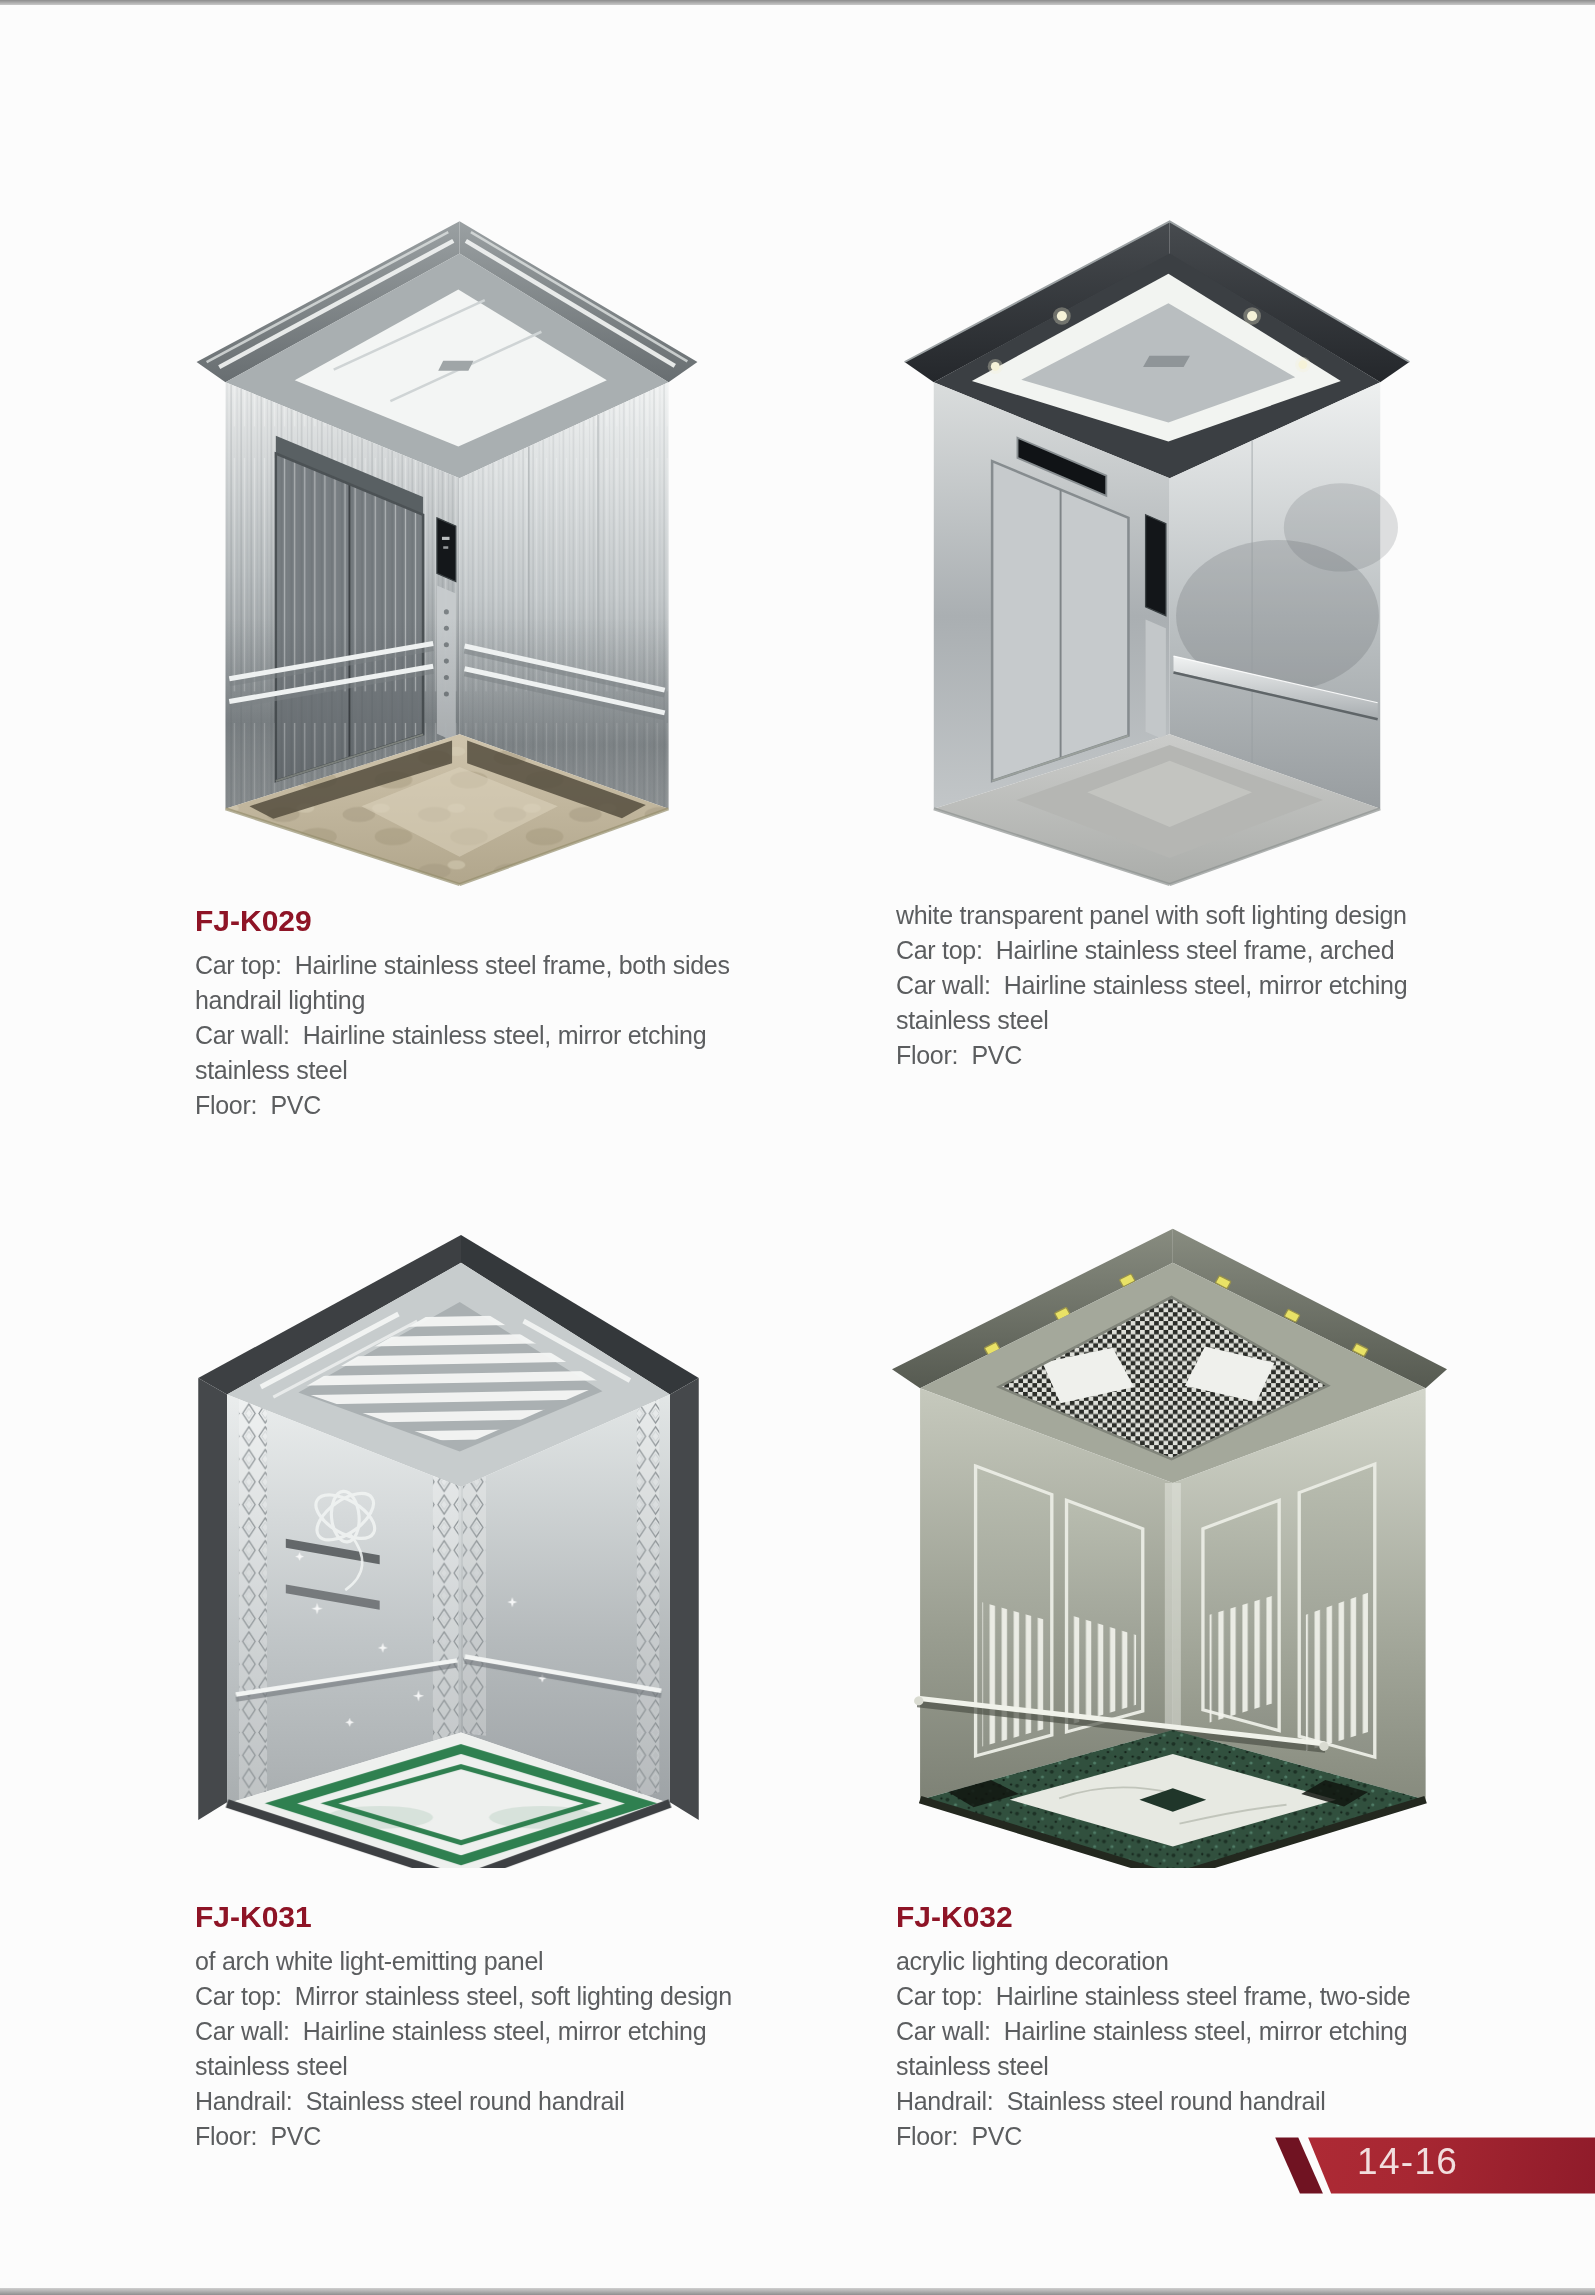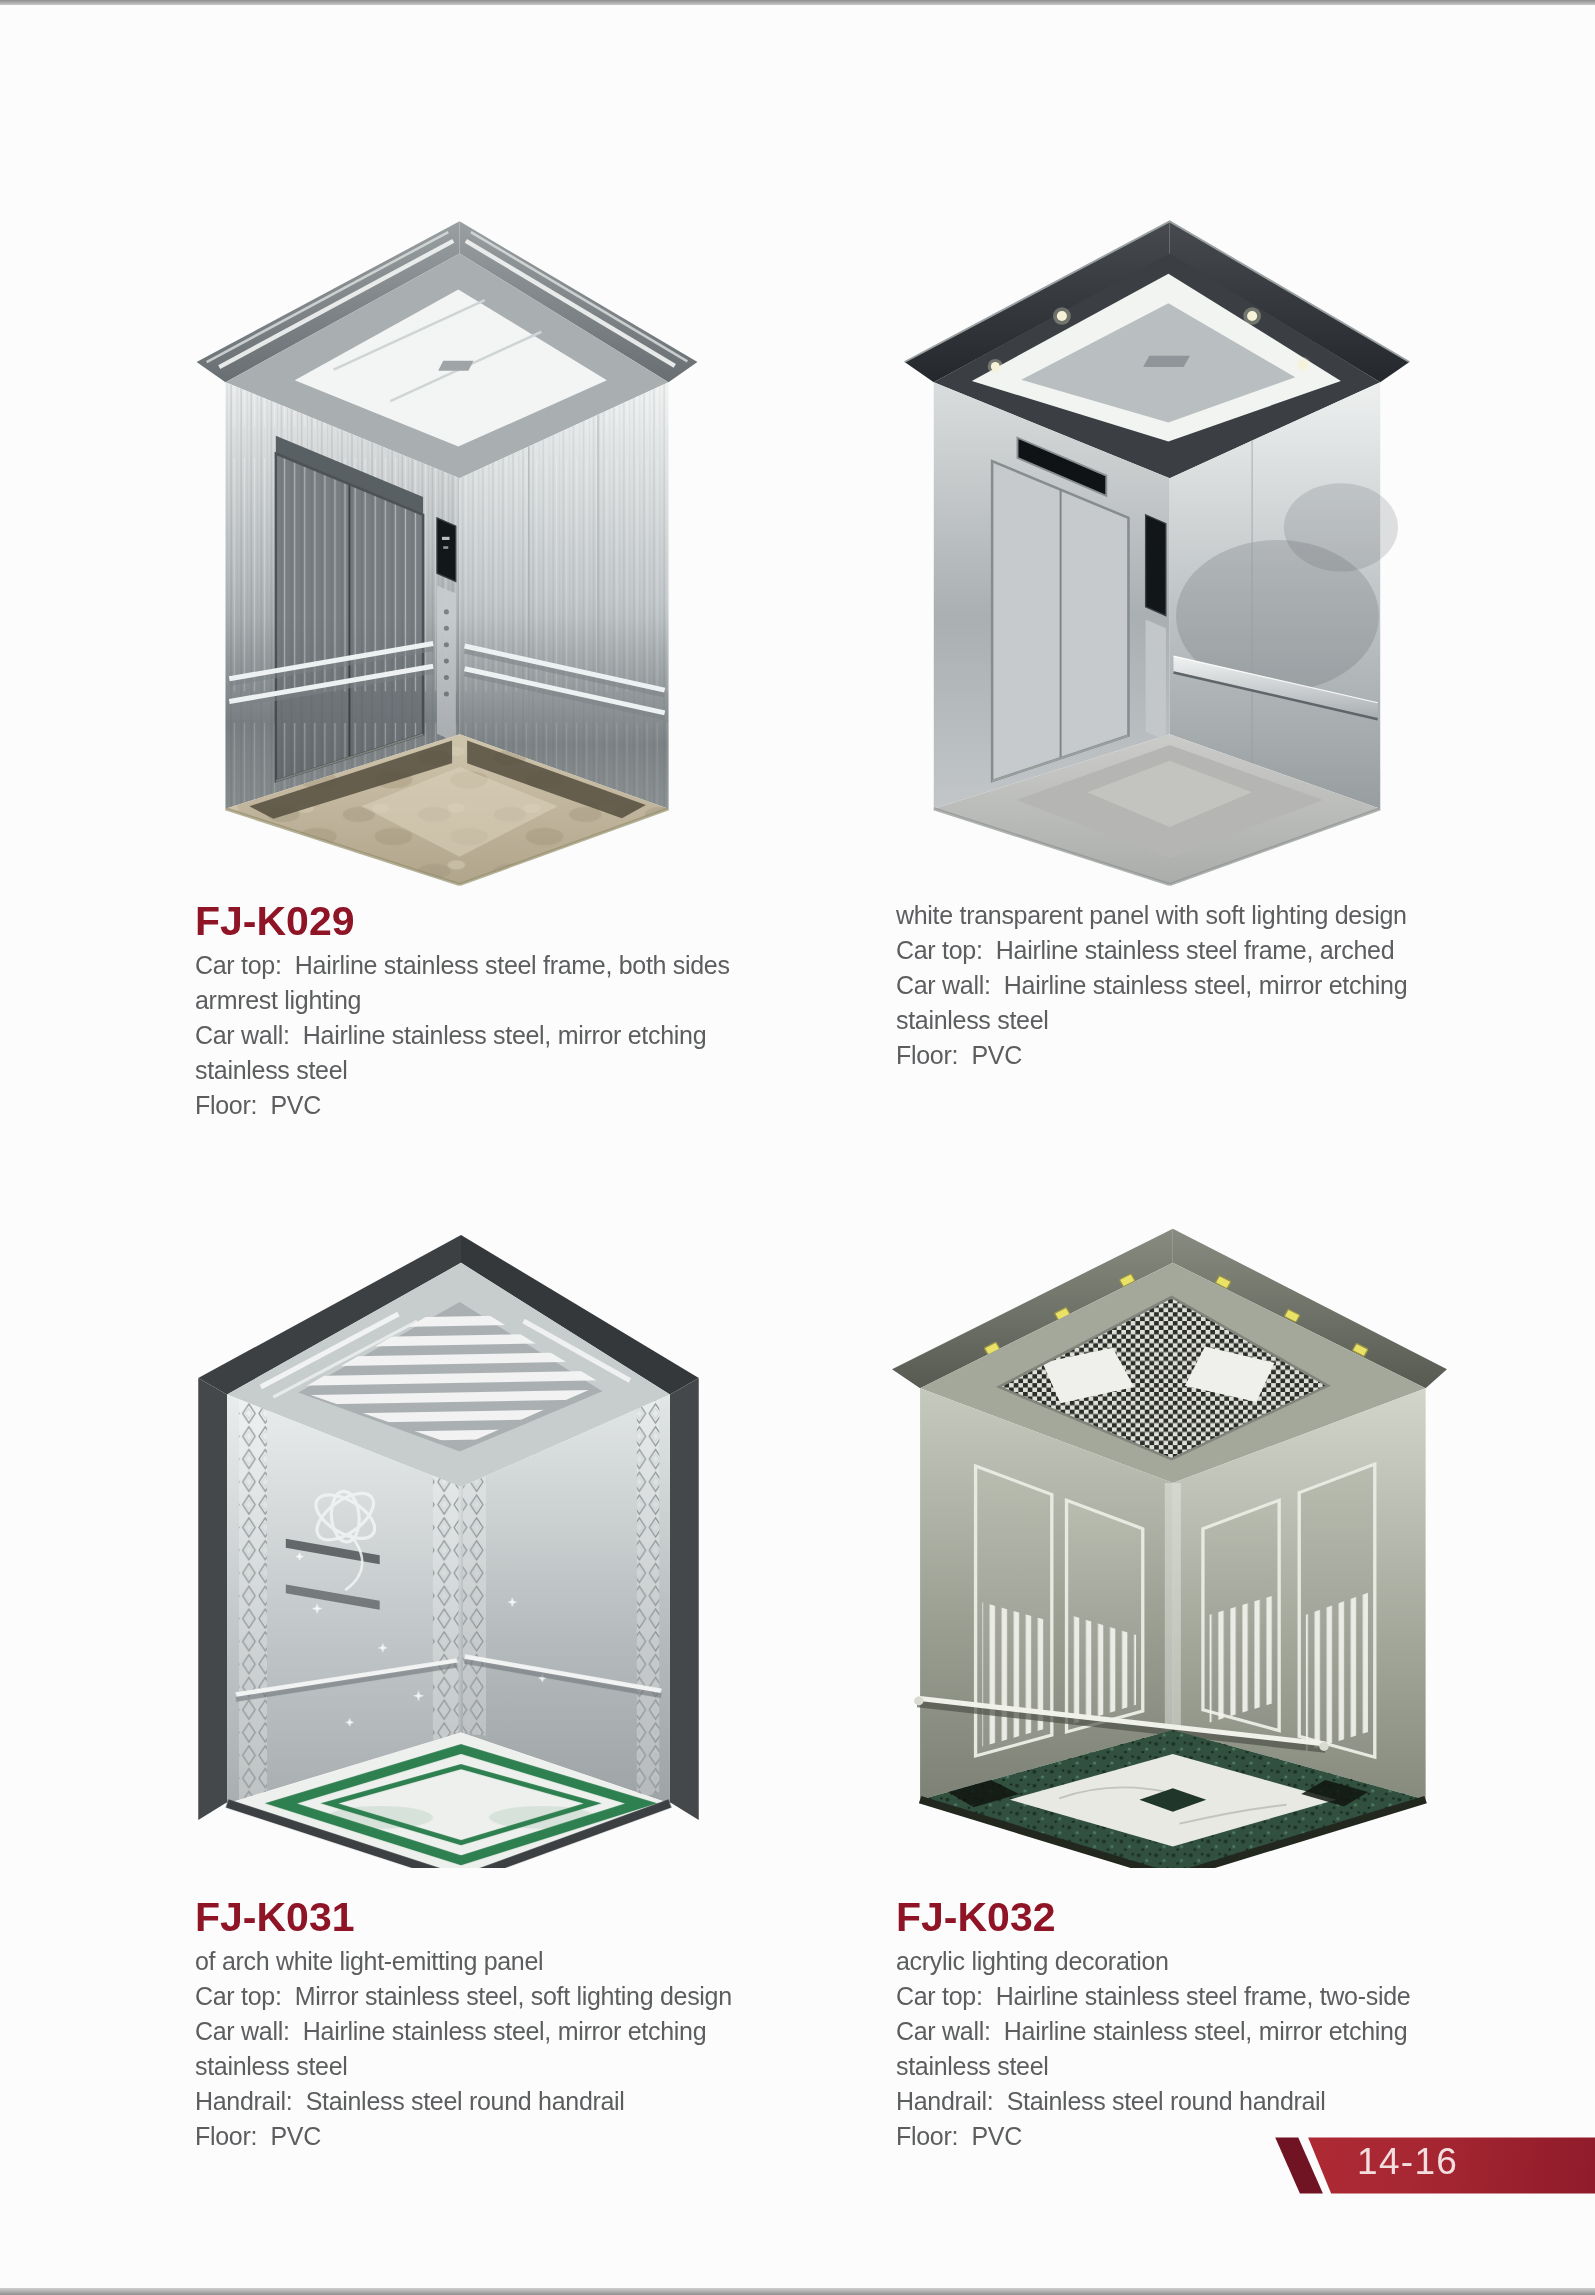--- a/index.html
+++ b/index.html
@@ -15,21 +15,21 @@
     font-family:"Liberation Sans",sans-serif;
   }
   .edge-top{position:absolute;left:0;top:0;width:100%;height:4.5px;
     background:linear-gradient(#8d8d8d,#c9c9c9)}
   .edge-bottom{position:absolute;left:0;bottom:0;width:100%;height:7px;
     background:linear-gradient(#cfcfcf,var(--botedge))}
   .photo{position:absolute}
   .photo svg{width:100%;height:100%;display:block}
   .prod-text{position:absolute;width:647px}
   .prod-title{
-    font-size:41px;line-height:46px;font-weight:700;color:var(--accent);
+    font-size:30px;line-height:46px;font-weight:700;color:var(--accent);
     letter-spacing:0;margin-bottom:3.8px;
   }
   .spec-line{
     font-size:25px;line-height:35px;color:var(--bodytext);
     letter-spacing:-0.3px;white-space:pre-wrap;
   }
   .t1{left:195px;top:898px}
   .t2{left:896px;top:898px}
   .t3{left:195px;top:1894px}
   .t4{left:896px;top:1894px}
@@ -397,21 +397,21 @@
     <polygon points="420,934 470,952 420,971 370,952" fill="#20362a"></polygon>
     <polygon points="84,940 148,921 190,943 122,964" fill="#10150f" opacity=".85"></polygon>
     <polygon points="648,921 712,940 676,963 612,943" fill="#10150f" opacity=".85"></polygon>
     <path d="M42,952 L420,1074 M420,1074 L798,952" stroke="#23281f" stroke-width="12" fill="none"></path>
   </svg>
   </div>
 
   <div class="prod-text t1">
     <div class="prod-title">FJ-K029</div>
     <div class="spec-line">Car top:  Hairline stainless steel frame, both sides</div>
-    <div class="spec-line">armrest lighting</div>
+    <div class="spec-line">handrail lighting</div>
     <div class="spec-line">Car wall:  Hairline stainless steel, mirror etching</div>
     <div class="spec-line">stainless steel</div>
     <div class="spec-line">Floor:  PVC</div>
   </div>
 
   <div class="prod-text t2">
     <div class="spec-line">white transparent panel with soft lighting design</div>
     <div class="spec-line">Car top:  Hairline stainless steel frame, arched</div>
     <div class="spec-line">Car wall:  Hairline stainless steel, mirror etching</div>
     <div class="spec-line">stainless steel</div>

